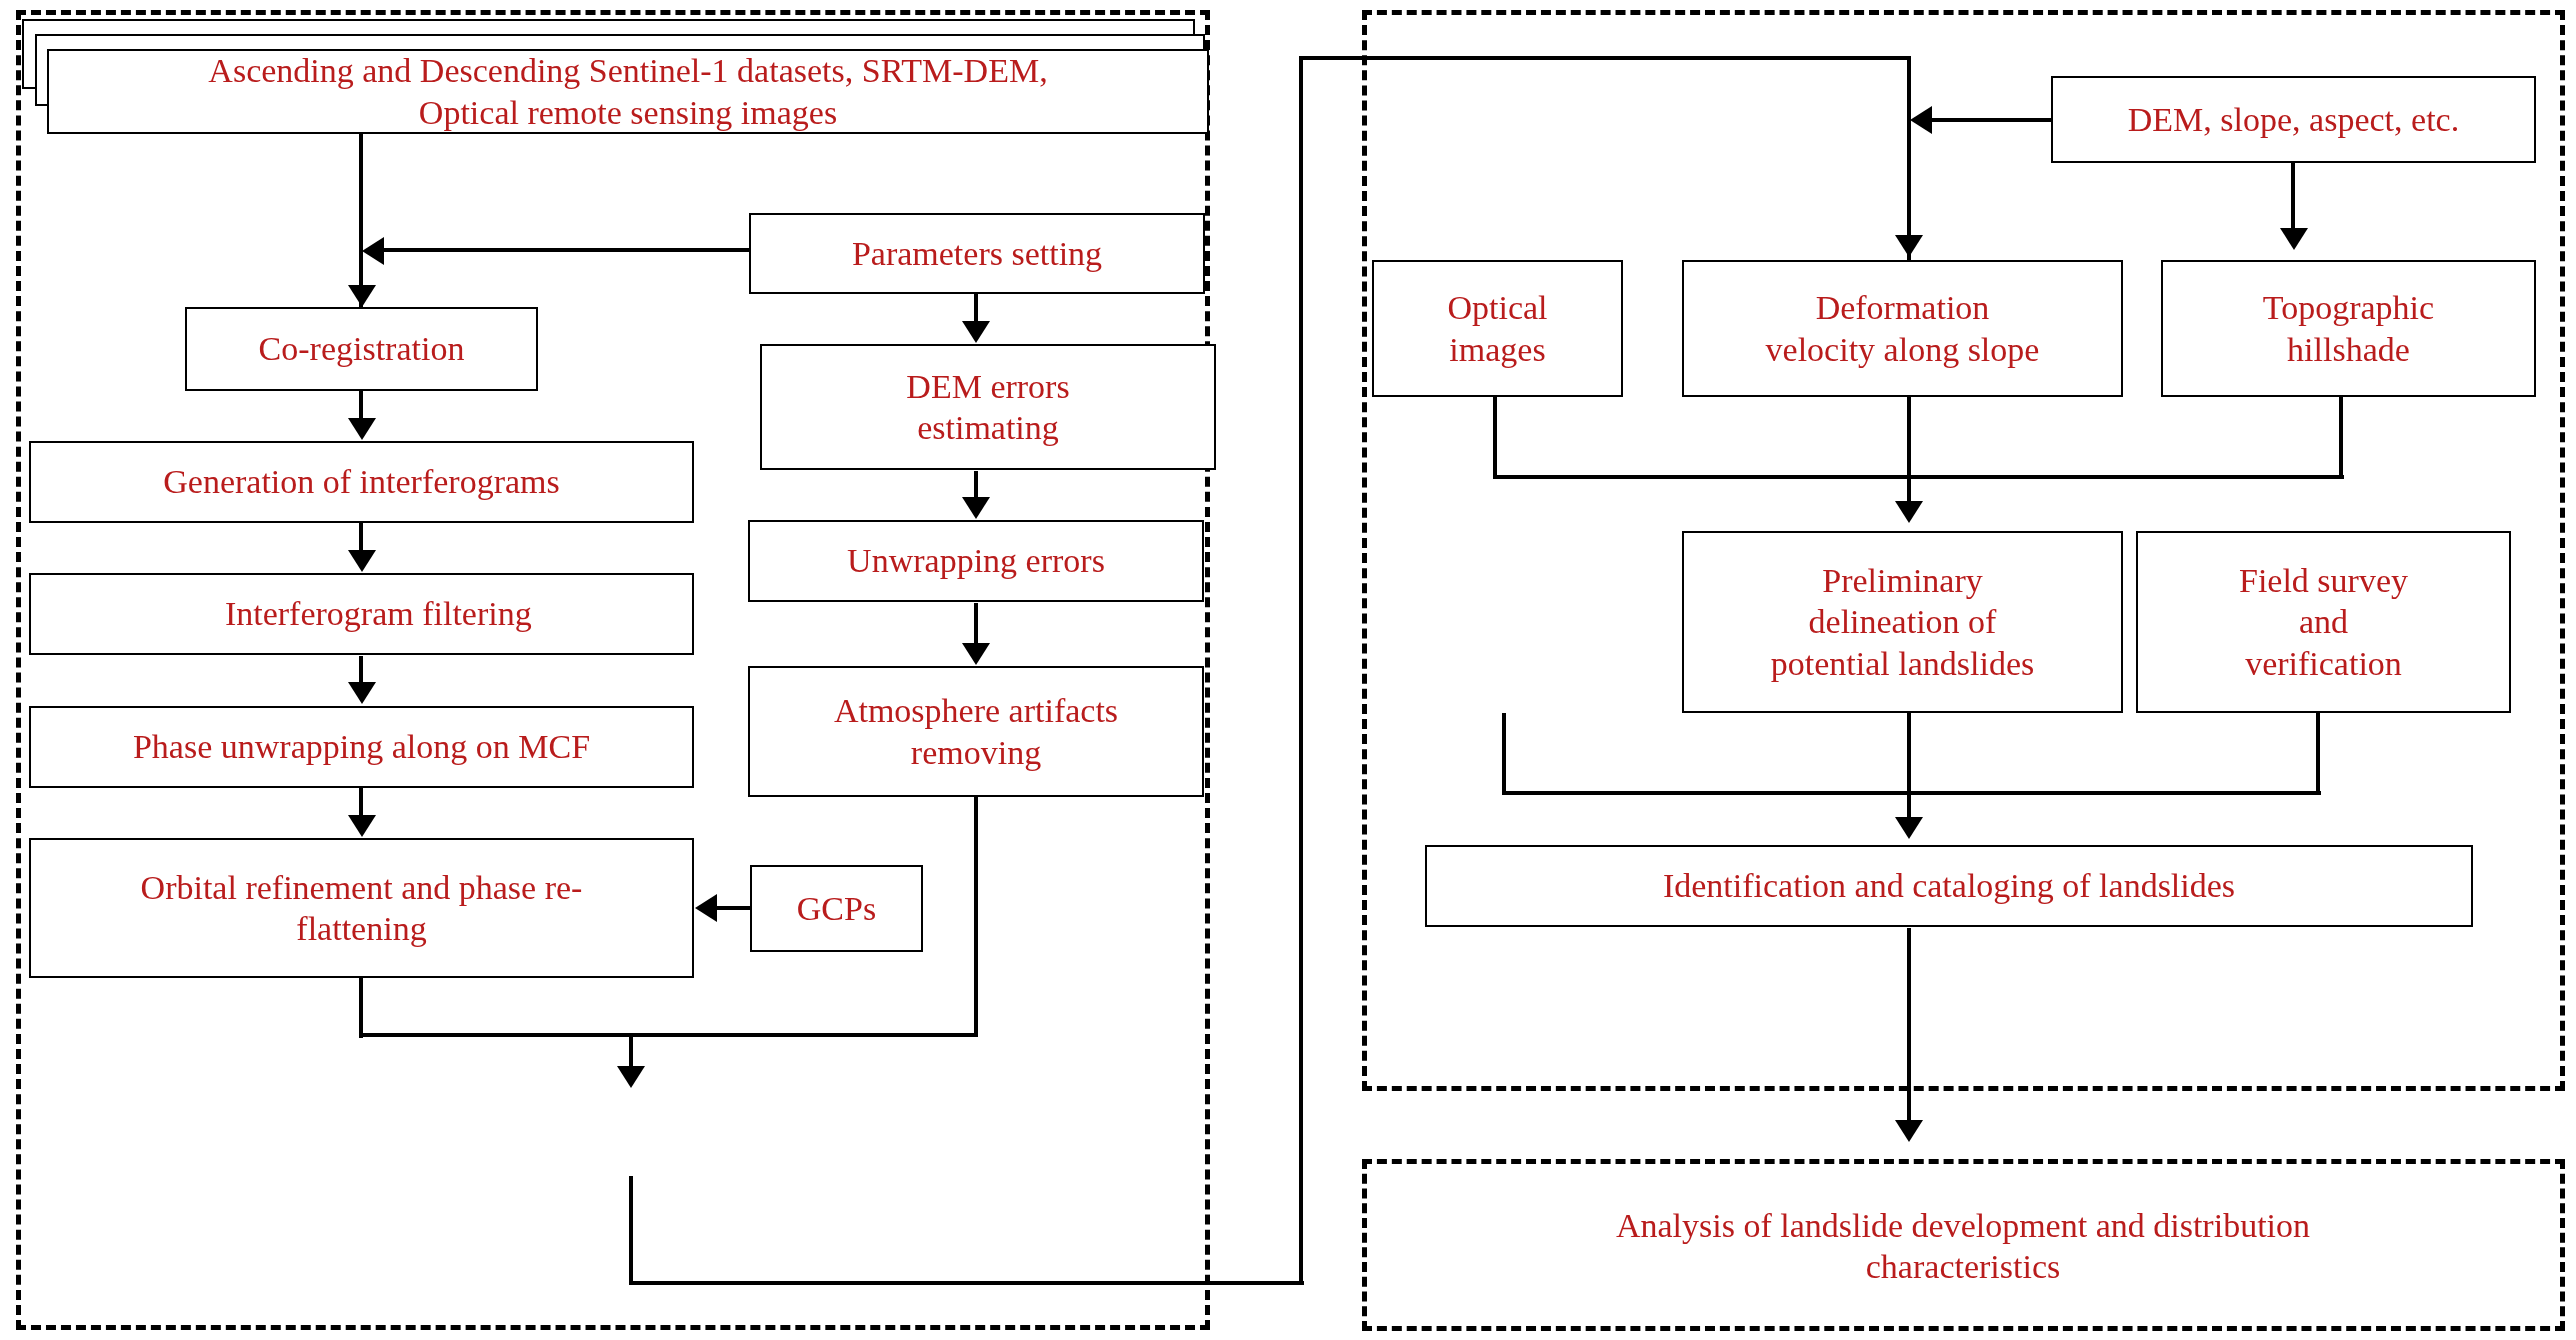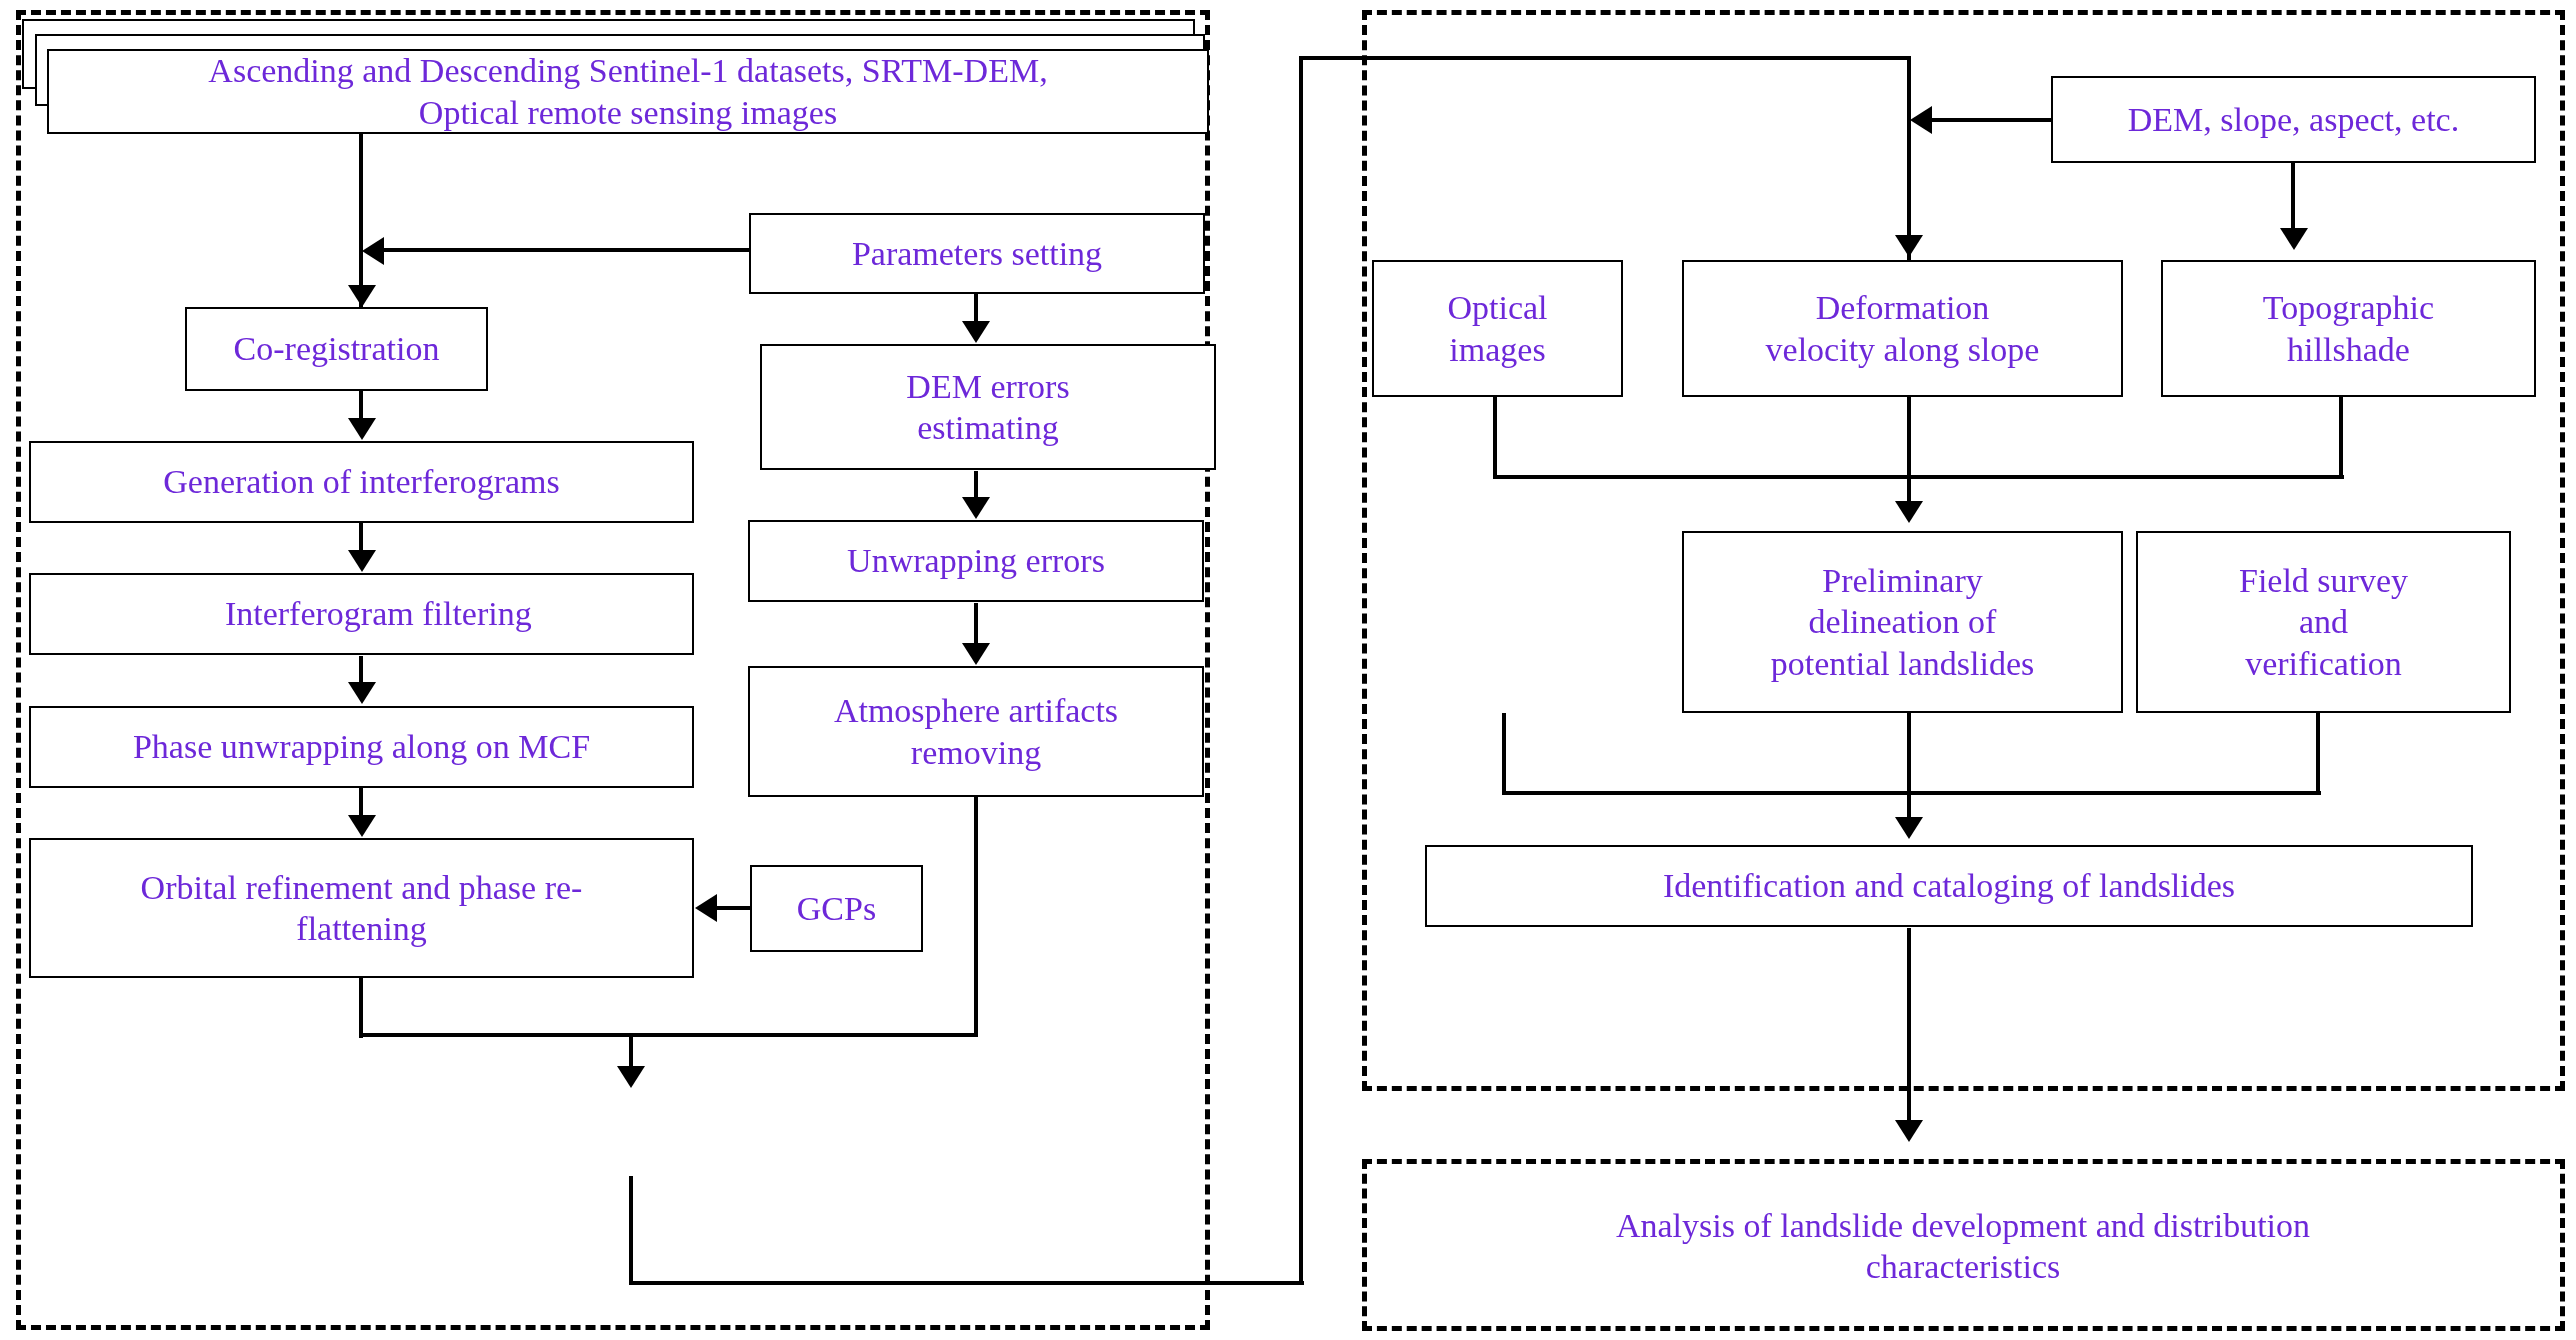--- a/index.html
+++ b/index.html
@@ -22,21 +22,21 @@
   .node{
     position:absolute;
     box-sizing:border-box;
     border:2.9px solid #000000;
     background:#ffffff;
     display:flex;
     align-items:center;
     justify-content:center;
     text-align:center;
     line-height:1.22;
-    color:#6d28d9;
+    color:#b91c1c;
     padding:1.5px 7.4px;
     white-space:pre-line;
   }
   .node.stackshadow{ z-index:2; }
   .stack-ghost{
     position:absolute;
     box-sizing:border-box;
     border:2.9px solid #000000;
     background:#ffffff;
     z-index:1;
@@ -77,21 +77,21 @@
 
   <div class="node stackshadow fs-46" style="left:47px; top:49px; width:1162px; height:85px;">Ascending and Descending Sentinel-1 datasets, SRTM-DEM,
 Optical remote sensing images</div>
 
   <div class="ln v" style="left:359px; top:134px; width:4.4px; height:173px;"></div>
   <div class="arrow-down" style="left:348px; top:285px;"></div>
 
   <div class="ln h" style="left:382px; top:248px; width:368px; height:4.4px;"></div>
   <div class="arrow-left" style="left:362px; top:237px;"></div>
 
-  <div class="node fs-46" style="left:185px; top:307px; width:303px; height:84px;">Co-registration</div>
+  <div class="node fs-46" style="left:185px; top:307px; width:353px; height:84px;">Co-registration</div>
 
   <div class="ln v" style="left:359px; top:391px; width:4.4px; height:32px;"></div>
   <div class="arrow-down" style="left:348px; top:418px;"></div>
 
   <div class="node fs-46" style="left:29px; top:441px; width:665px; height:82px;">Generation of interferograms</div>
 
   <div class="ln v" style="left:359px; top:523px; width:4.4px; height:32px;"></div>
   <div class="arrow-down" style="left:348px; top:550px;"></div>
 
   <div class="node fs-46" style="left:29px; top:573px; width:665px; height:82px;padding-left:41px;">Interferogram filtering</div>

